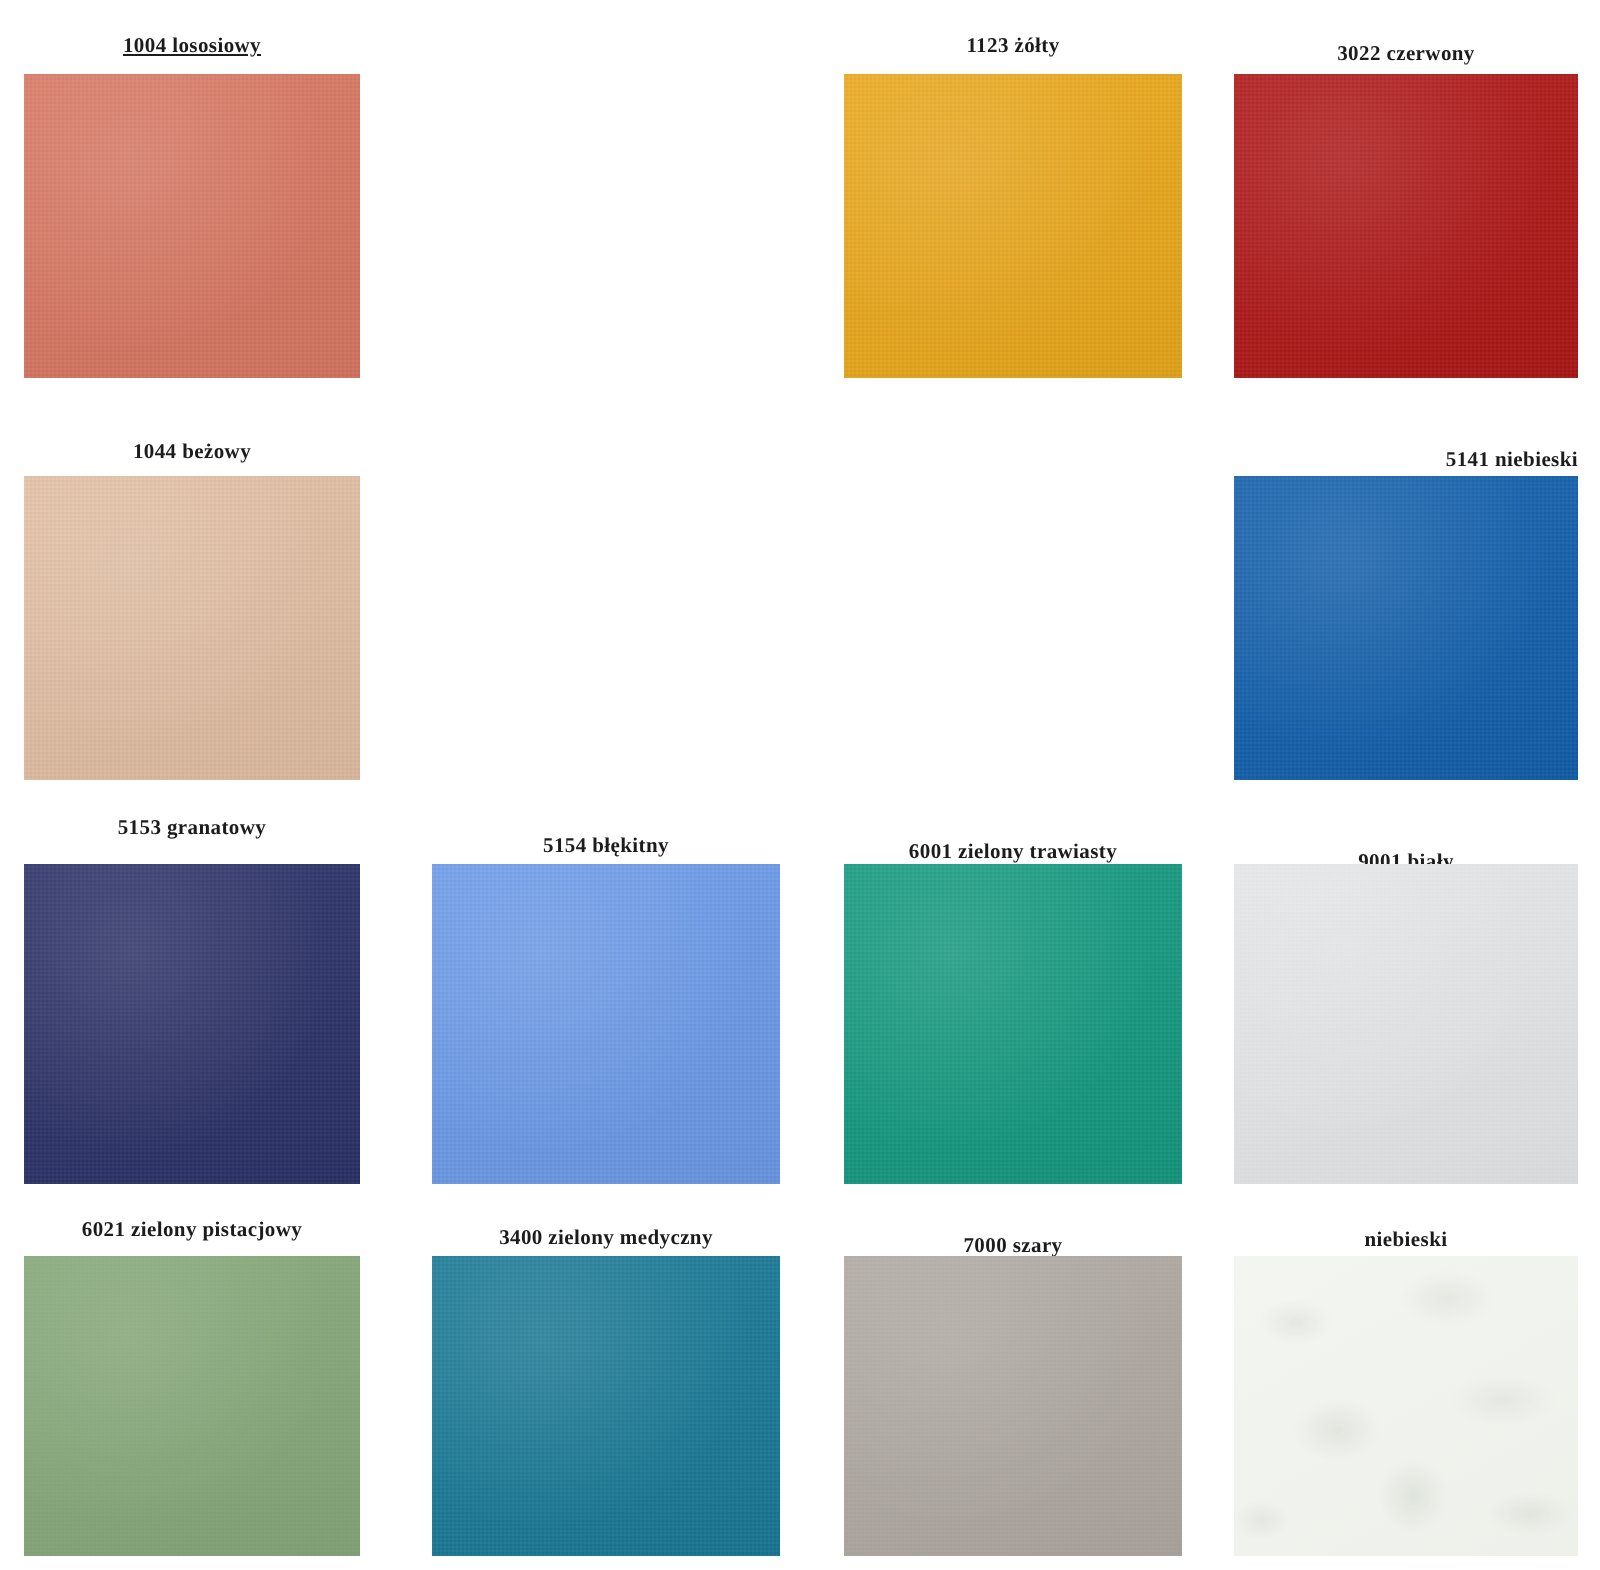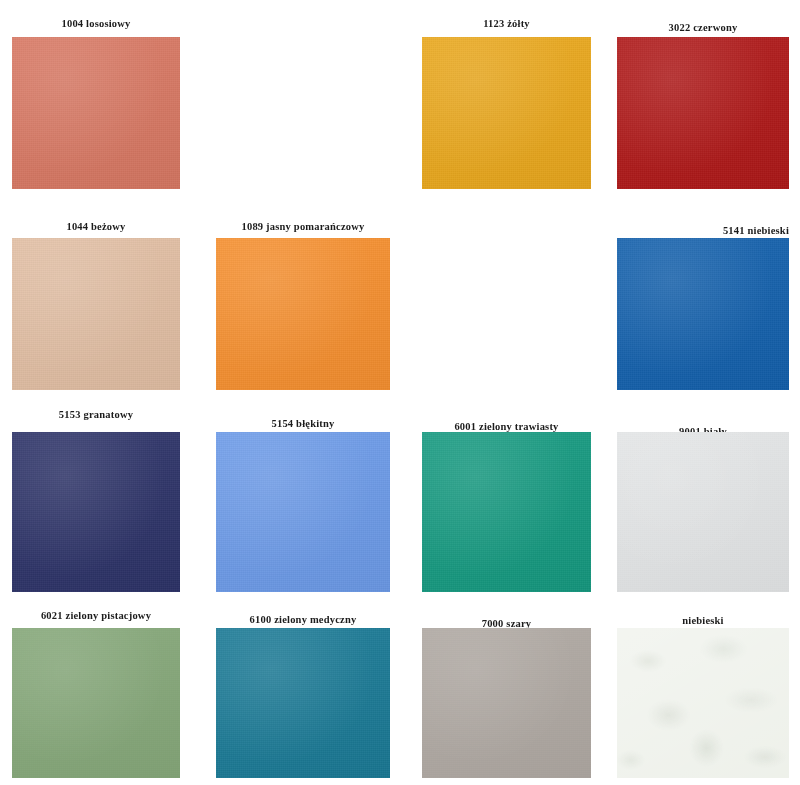--- a/index.html
+++ b/index.html
@@ -79,38 +79,34 @@
   }
   .swatch-chip.plain::before {
     opacity: 0.25;
   }
 </style>
 </head>
 <body>
 
 <div id="swatch-grid">
     <div class="swatch-cell" style="left: 12px; top: 0px; width: 168px; height: 785px;">
-      <div class="swatch-label" style="top: 18px;">1004 lososiowy</div>
+      <div class="swatch-label" style="top: 18px; text-decoration: underline;">1004 lososiowy</div>
       <div class="swatch-chip" title="1004 lososiowy" style="top: 37px; width: 168px; height: 152px; background: rgb(217, 120, 99);"></div>
     </div>
     <div class="swatch-cell" style="left: 422px; top: 0px; width: 169px; height: 785px;">
       <div class="swatch-label" style="top: 18px;">1123 żółty</div>
       <div class="swatch-chip" title="1123 żółty" style="top: 37px; width: 169px; height: 152px; background: rgb(235, 168, 27);"></div>
     </div>
     <div class="swatch-cell" style="left: 617px; top: 0px; width: 172px; height: 785px;">
       <div class="swatch-label" style="top: 22px;">3022 czerwony</div>
       <div class="swatch-chip" title="3022 czerwony" style="top: 37px; width: 172px; height: 152px; background: rgb(176, 23, 23);"></div>
     </div>
     <div class="swatch-cell" style="left: 12px; top: 0px; width: 168px; height: 785px;">
       <div class="swatch-label" style="top: 221px;">1044 beżowy</div>
       <div class="swatch-chip" title="1044 beżowy" style="top: 238px; width: 168px; height: 152px; background: rgb(227, 191, 164);"></div>
-    </div>
-    <div class="swatch-cell" style="left: 216px; top: 0px; width: 174px; height: 785px;">
-      <div class="swatch-label" style="top: 221px;">1089 jasny pomarańczowy</div>
-      <div class="swatch-chip" title="1089 jasny pomarańczowy" style="top: 238px; width: 174px; height: 152px; background: rgb(247, 144, 46);"></div>
     </div>
     <div class="swatch-cell" style="left: 617px; top: 0px; width: 172px; height: 785px;">
       <div class="swatch-label" style="top: 225px; text-align: right;">5141 niebieski</div>
       <div class="swatch-chip" title="5141 niebieski" style="top: 238px; width: 172px; height: 152px; background: rgb(18, 96, 173);"></div>
     </div>
     <div class="swatch-cell" style="left: 12px; top: 0px; width: 168px; height: 785px;">
       <div class="swatch-label" style="top: 409px;">5153 granatowy</div>
       <div class="swatch-chip" title="5153 granatowy" style="top: 432px; width: 168px; height: 160px; background: rgb(44, 50, 104);"></div>
     </div>
     <div class="swatch-cell" style="left: 216px; top: 0px; width: 174px; height: 785px;">
@@ -123,21 +119,21 @@
     </div>
     <div class="swatch-cell" style="left: 617px; top: 0px; width: 172px; height: 785px;">
       <div class="swatch-label" style="top: 426px;">9001 biały</div>
       <div class="swatch-chip plain" title="9001 biały" style="top: 432px; width: 172px; height: 160px; background: rgb(228, 230, 231);"></div>
     </div>
     <div class="swatch-cell" style="left: 12px; top: 0px; width: 168px; height: 785px;">
       <div class="swatch-label" style="top: 610px;">6021 zielony pistacjowy</div>
       <div class="swatch-chip plain" title="6021 zielony pistacjowy" style="top: 628px; width: 168px; height: 150px; background: rgb(134, 168, 122);"></div>
     </div>
     <div class="swatch-cell" style="left: 216px; top: 0px; width: 174px; height: 785px;">
-      <div class="swatch-label" style="top: 614px;">6100 zielony medyczny</div>
+      <div class="swatch-label" style="top: 614px;">3400 zielony medyczny</div>
       <div class="swatch-chip" title="6100 zielony medyczny" style="top: 628px; width: 174px; height: 150px; background: rgb(25, 122, 150);"></div>
     </div>
     <div class="swatch-cell" style="left: 422px; top: 0px; width: 169px; height: 785px;">
       <div class="swatch-label" style="top: 618px;">7000 szary</div>
       <div class="swatch-chip plain" title="7000 szary" style="top: 628px; width: 169px; height: 150px; background: rgb(176, 169, 163);"></div>
     </div>
     <div class="swatch-cell" style="left: 617px; top: 0px; width: 172px; height: 785px;">
       <div class="swatch-label" style="top: 615px;">niebieski</div>
       <div class="swatch-chip marble" title="marmurek" style="top: 628px; width: 172px; height: 150px; background: rgb(237, 240, 233);"></div>
     </div>

